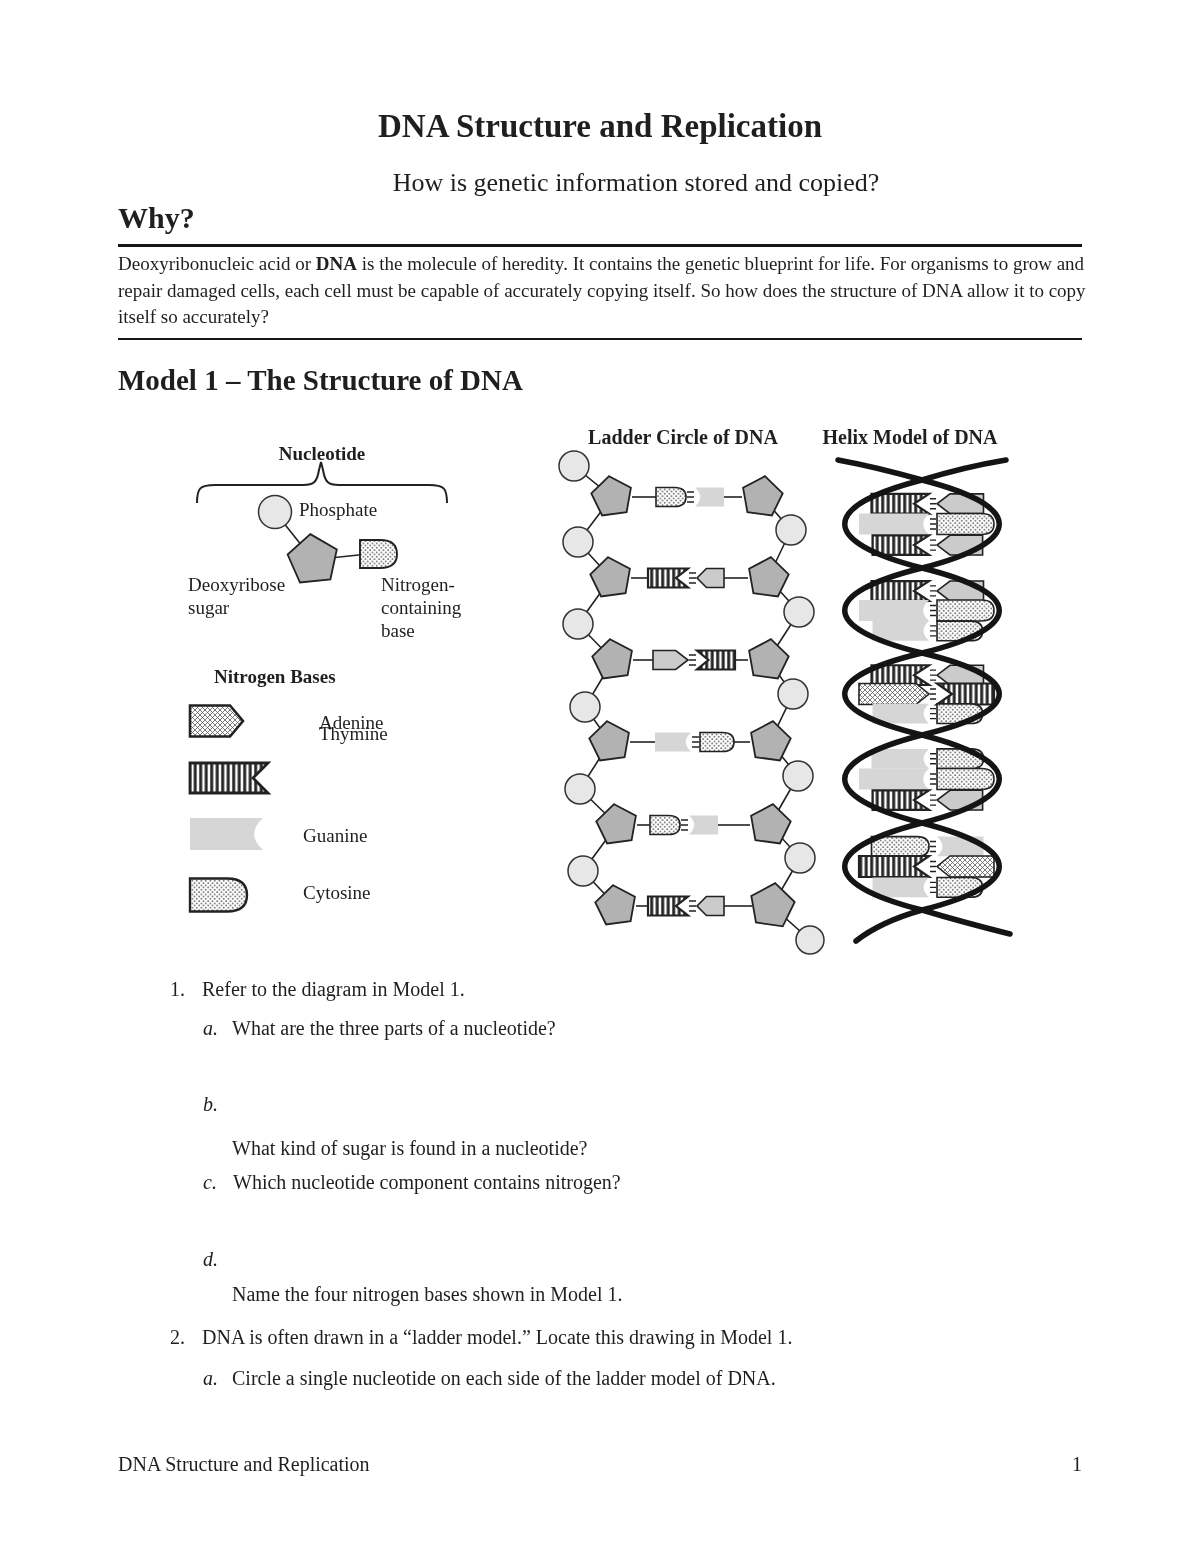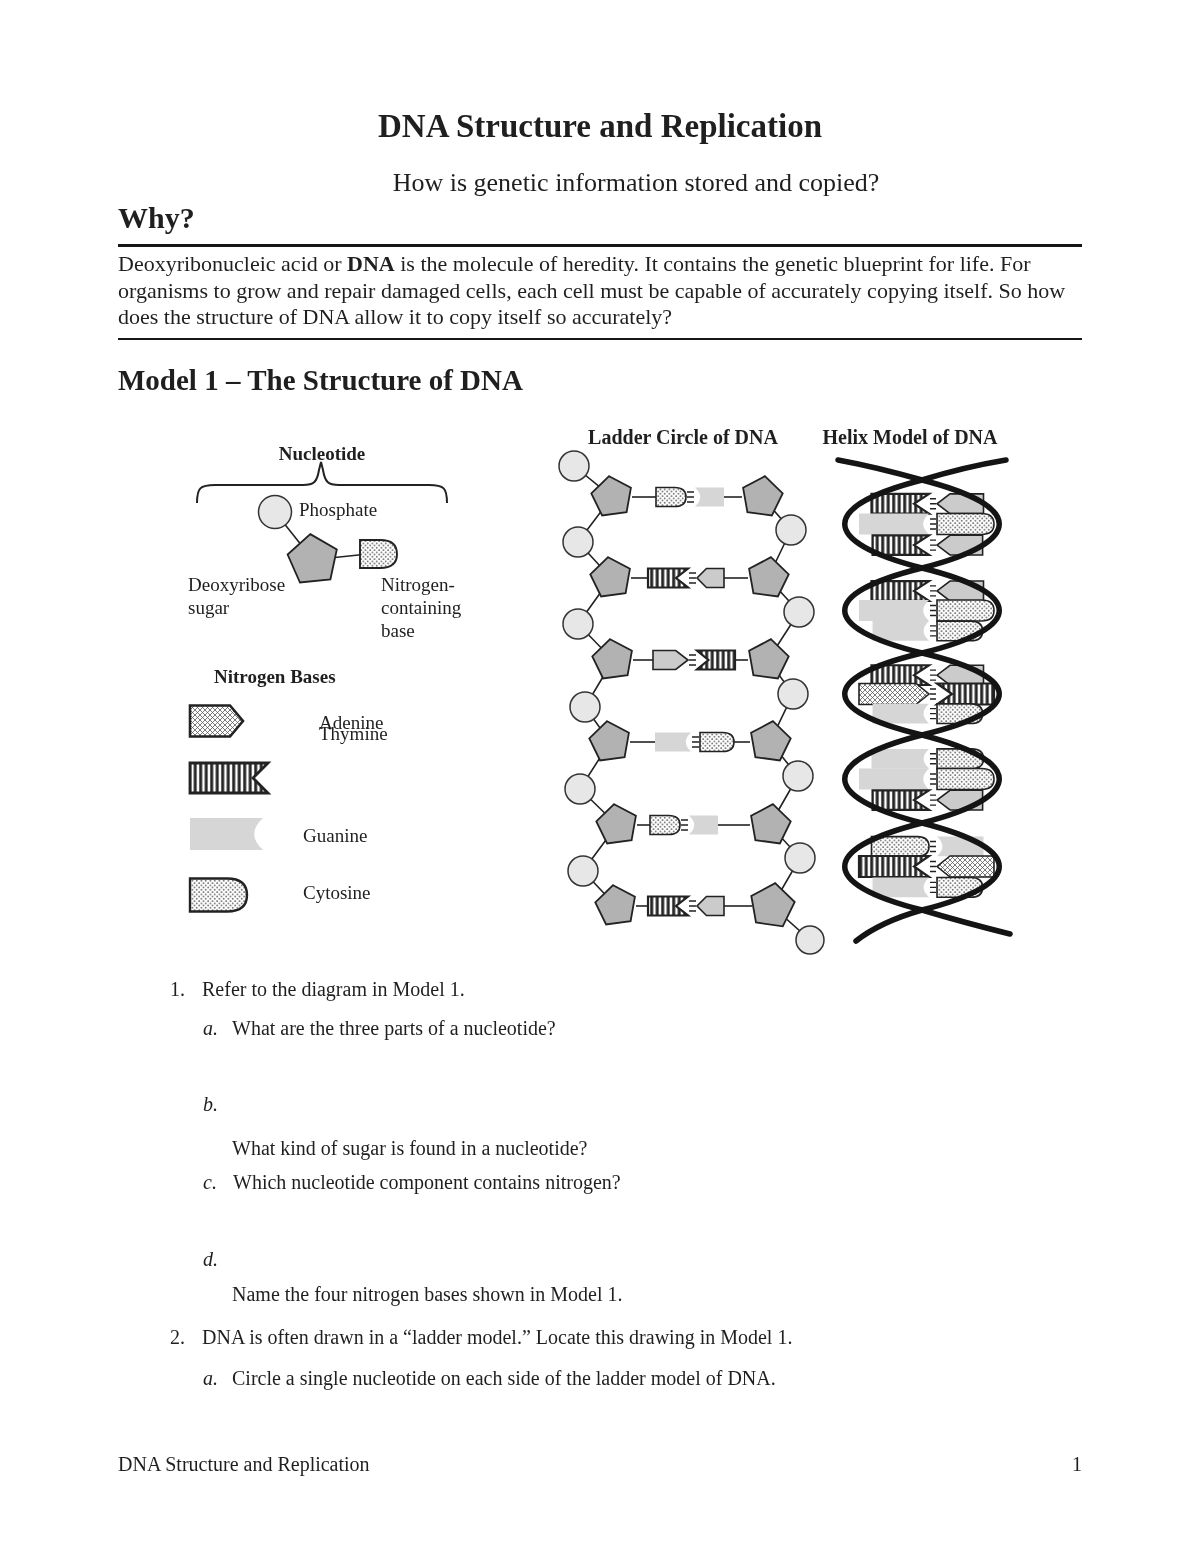--- a/index.html
+++ b/index.html
@@ -8,21 +8,21 @@
   .t{position:absolute;white-space:nowrap;font-size:20px;line-height:1.22;}
   .b{font-weight:bold;}
   .i{font-style:italic;}
   .center{text-align:center;}
   .pre{white-space:pre-line;line-height:23px;}
   .rule{position:absolute;left:118px;width:964px;background:#161616;}
   #m1svg{position:absolute;left:0;top:0;}
   .title{left:0;top:106px;width:1200px;font-size:33px;}
   .subtitle{left:4px;top:167px;width:1200px;font-size:26px;margin-left:32px;}
   .why-h{left:118px;top:200px;font-size:30px;}
-  .para{position:absolute;left:118px;top:251px;width:968px;font-size:22px;line-height:26.5px;}
+  .para{position:absolute;left:118px;top:251px;width:968px;font-size:19px;line-height:26.5px;}
   .model-h{left:118px;top:363px;font-size:29px;}
   .colhead{font-size:20px;}
   .lbl{font-size:19px;}
   .foot{font-size:20px;}
 </style>
 </head>
 <body>
 
 <div class="page">
 

